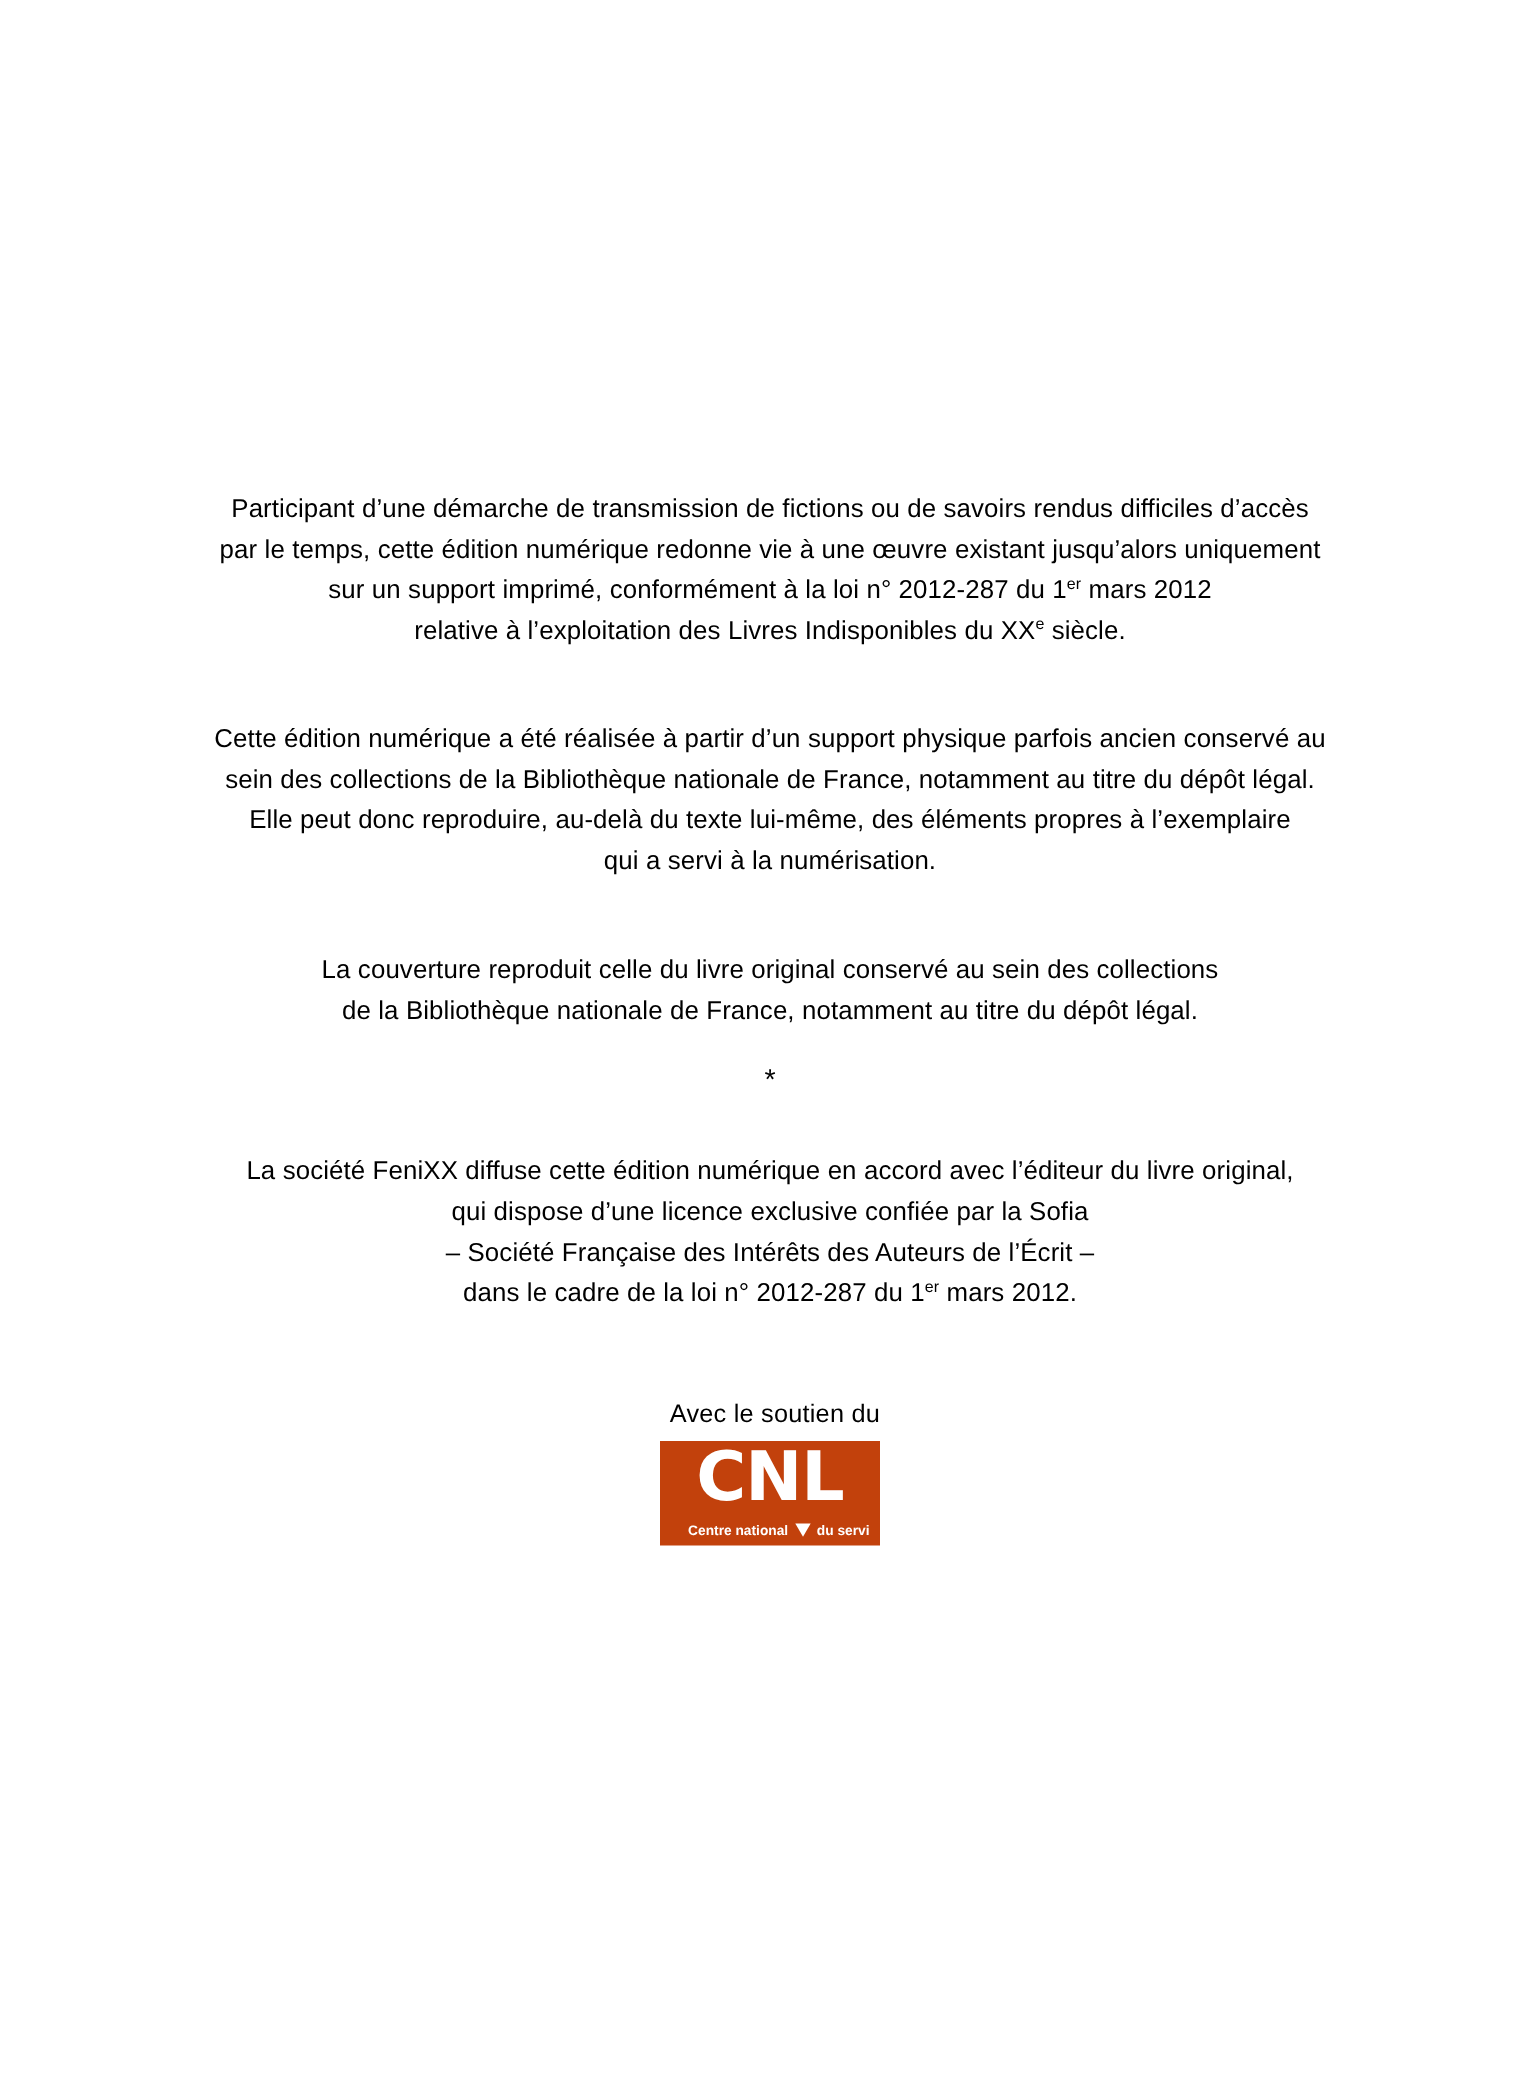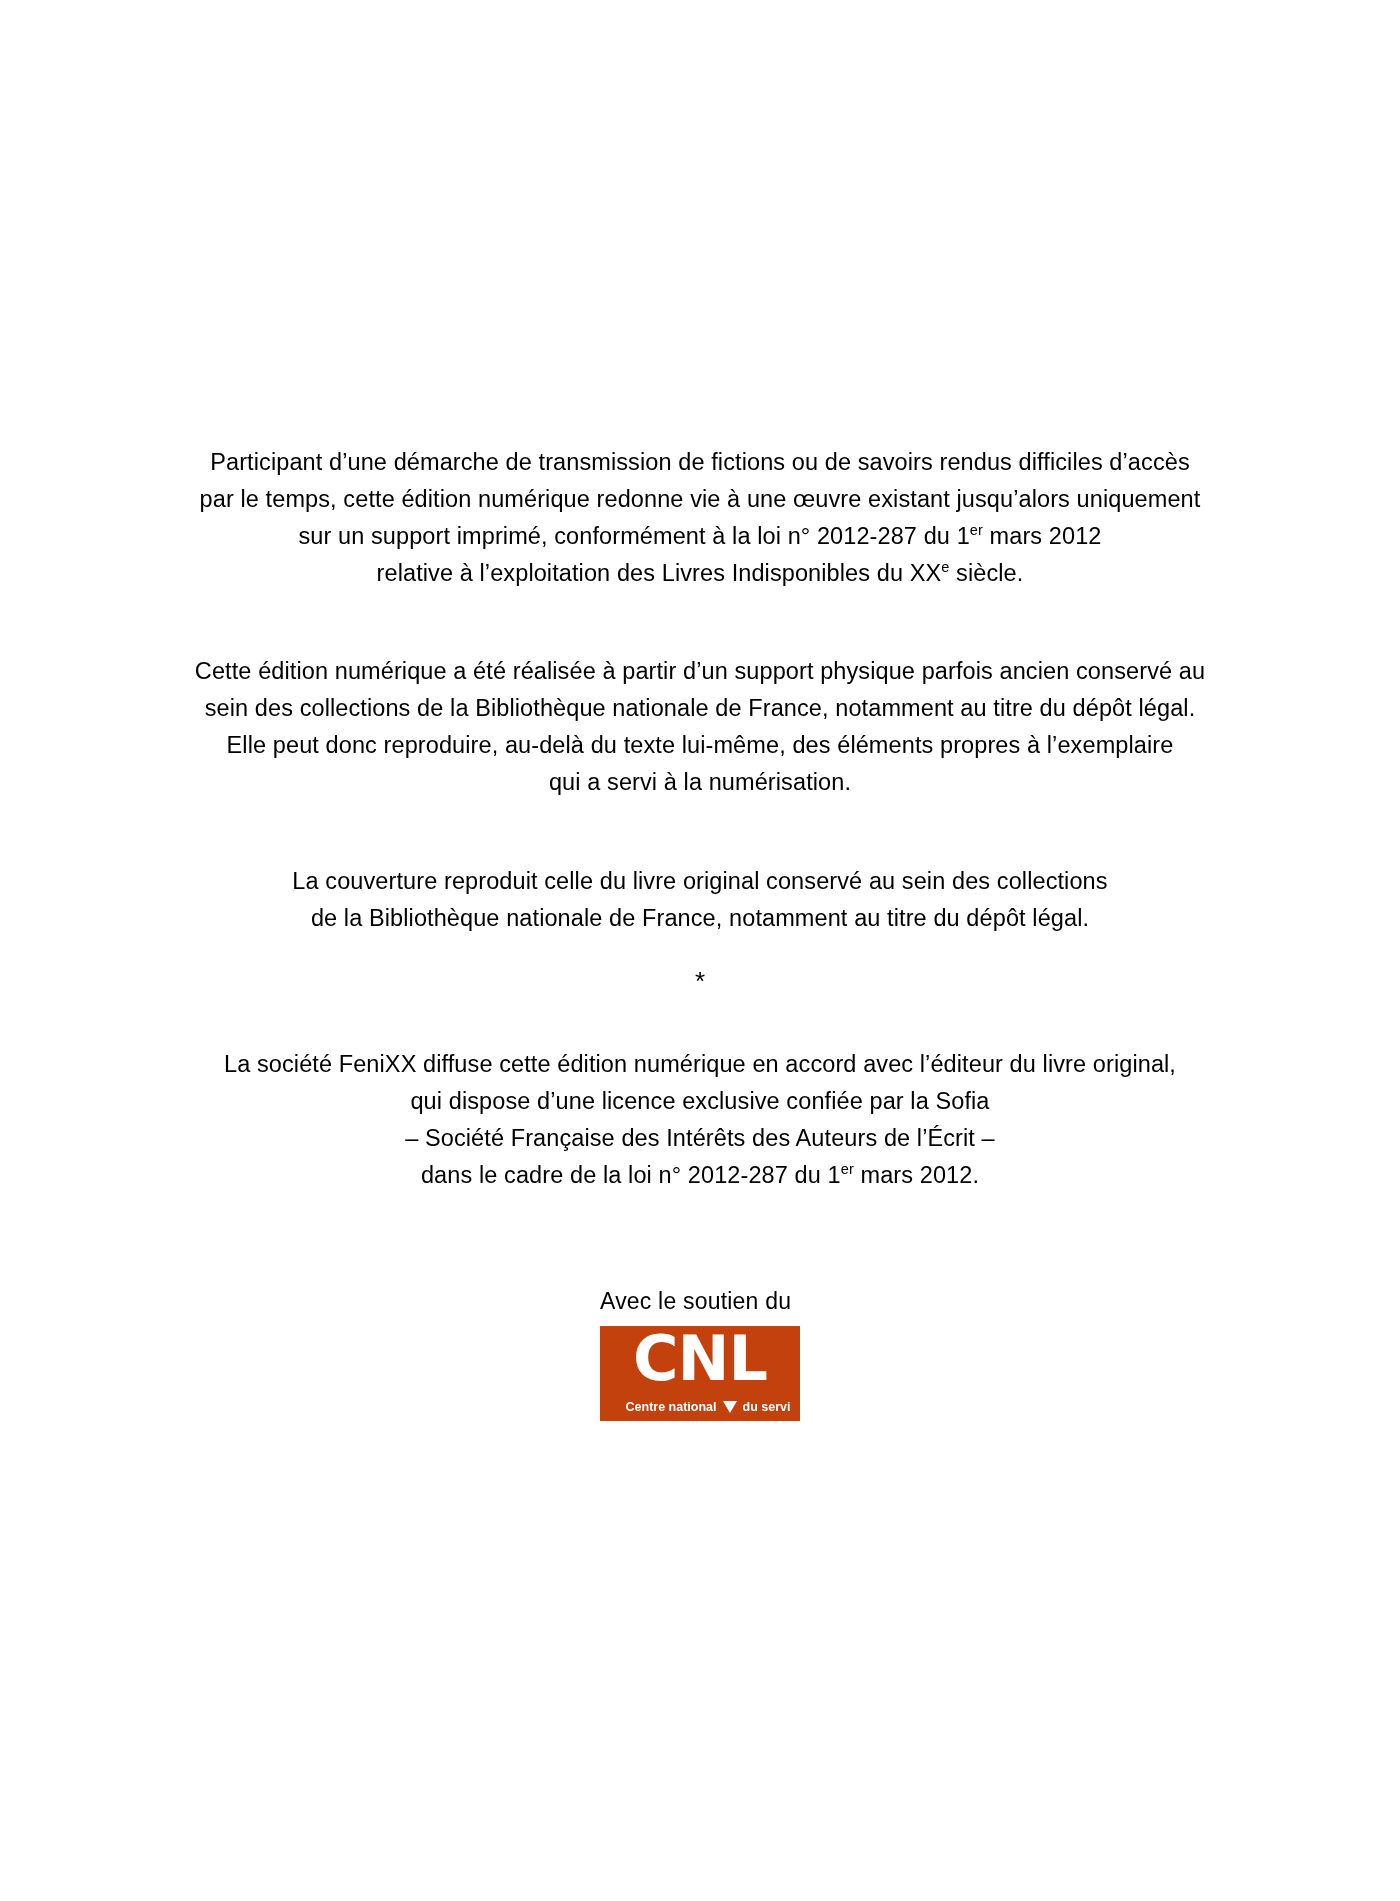--- a/index.html
+++ b/index.html
@@ -53,24 +53,24 @@
   }
   .para.p5 { margin-bottom: 56px; }
 
   sup {
     font-size: 0.62em;
     vertical-align: super;
     line-height: 0;
   }
 
   .logo-block {
-    margin-top: 36px;
+    margin-top: 20px;
     display: flex;
     flex-direction: column;
-    align-items: flex-start;
+    align-items: flex-end;
   }
   .logo-caption {
     font-size: 23px;
     line-height: 30px;
     margin-bottom: 10px;
     letter-spacing: 0.2px;
   }
   .cnl-logo {
     width: 200px;
     height: 95px;

